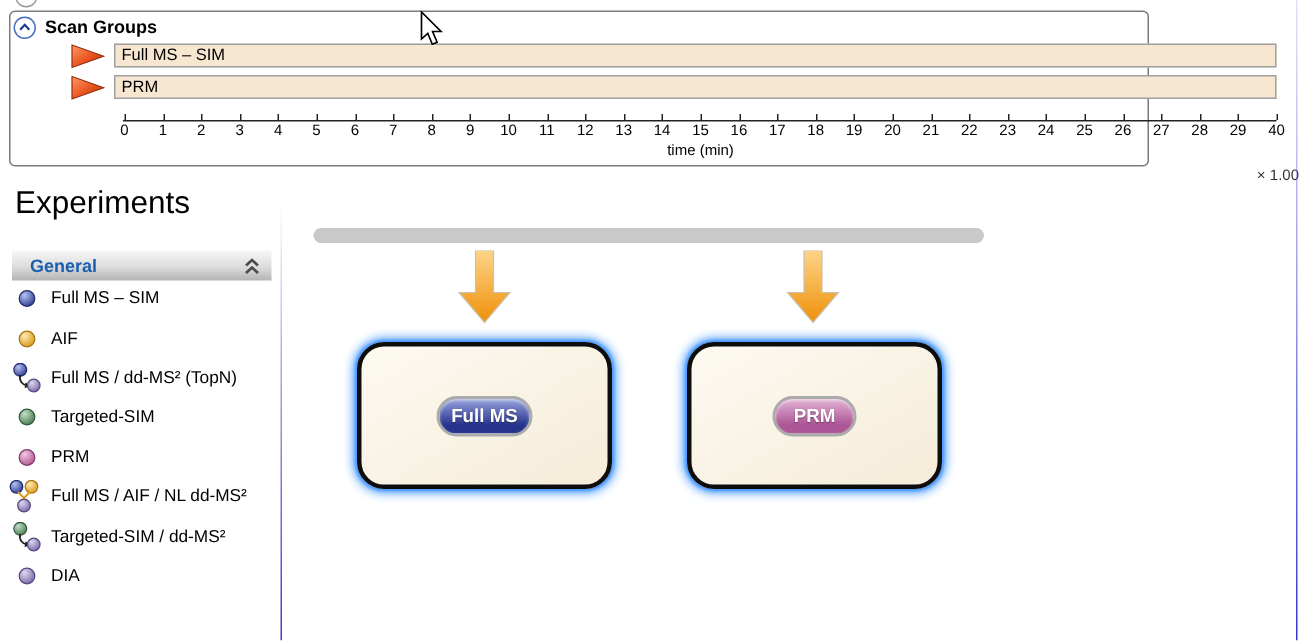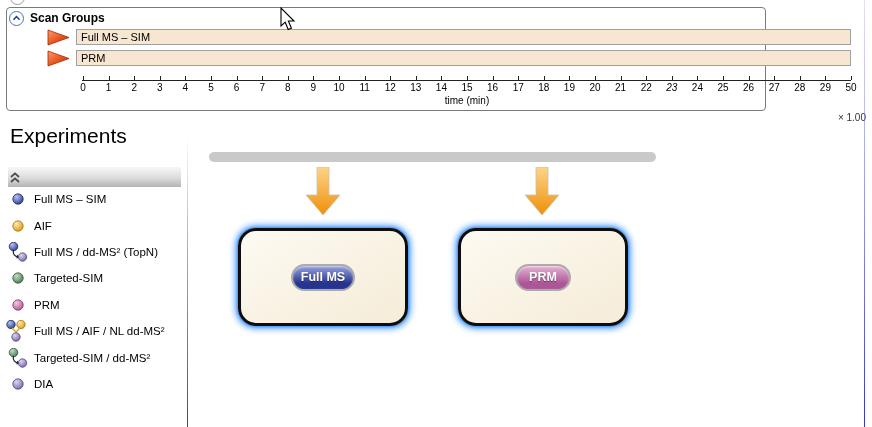--- a/index.html
+++ b/index.html
@@ -212,49 +212,50 @@
       <div class="tick-label" style="left: 60%;">18</div>
       <div class="tick" style="left: 63.3333%;"></div>
       <div class="tick-label" style="left: 63.3333%;">19</div>
       <div class="tick" style="left: 66.6667%;"></div>
       <div class="tick-label" style="left: 66.6667%;">20</div>
       <div class="tick" style="left: 70%;"></div>
       <div class="tick-label" style="left: 70%;">21</div>
       <div class="tick" style="left: 73.3333%;"></div>
       <div class="tick-label" style="left: 73.3333%;">22</div>
       <div class="tick" style="left: 76.6667%;"></div>
-      <div class="tick-label" style="left: 76.6667%; font-style: italic;">23</div>
+      <div class="tick-label" style="left: 76.6667%;">23</div>
       <div class="tick" style="left: 80%;"></div>
       <div class="tick-label" style="left: 80%;">24</div>
       <div class="tick" style="left: 83.3333%;"></div>
       <div class="tick-label" style="left: 83.3333%;">25</div>
       <div class="tick" style="left: 86.6667%;"></div>
       <div class="tick-label" style="left: 86.6667%;">26</div>
       <div class="tick" style="left: 90%;"></div>
       <div class="tick-label" style="left: 90%; text-align: right;">27</div>
       <div class="tick" style="left: 93.3333%;"></div>
       <div class="tick-label" style="left: 93.3333%;">28</div>
       <div class="tick" style="left: 96.6667%;"></div>
       <div class="tick-label" style="left: 96.6667%;">29</div>
       <div class="tick" style="left: 100%;"></div>
-      <div class="tick-label" style="left: 100%;">50</div>
+      <div class="tick-label" style="left: 100%;">40</div>
     </div>
 </div>
 
 <div class="zoom-label">× 1.00</div>
 
 <div class="cursor">
   <svg width="17" height="25" viewBox="0 0 17 25">
     <path d="M1,1 L1,19 L5.2,15.2 L8.2,22.5 L11.4,21.2 L8.4,14 L14,14 Z" fill="#ffffff" stroke="#000000" stroke-width="1.1"></path>
   </svg>
 </div>
 
 <div class="exp-title">Experiments</div>
 
 <div class="group-header">
+  <span class="gh-label">General</span>
   <span class="gh-chevrons">
     <svg width="14" height="15" viewBox="0 0 14 15">
       <path d="M3,7 L7,3.4 L11,7" fill="none" stroke="#4a4a4a" stroke-width="1.8"></path>
       <path d="M3,12 L7,8.4 L11,12" fill="none" stroke="#4a4a4a" stroke-width="1.8"></path>
     </svg>
   </span>
 </div>
 
 <div class="exp-list">
 

